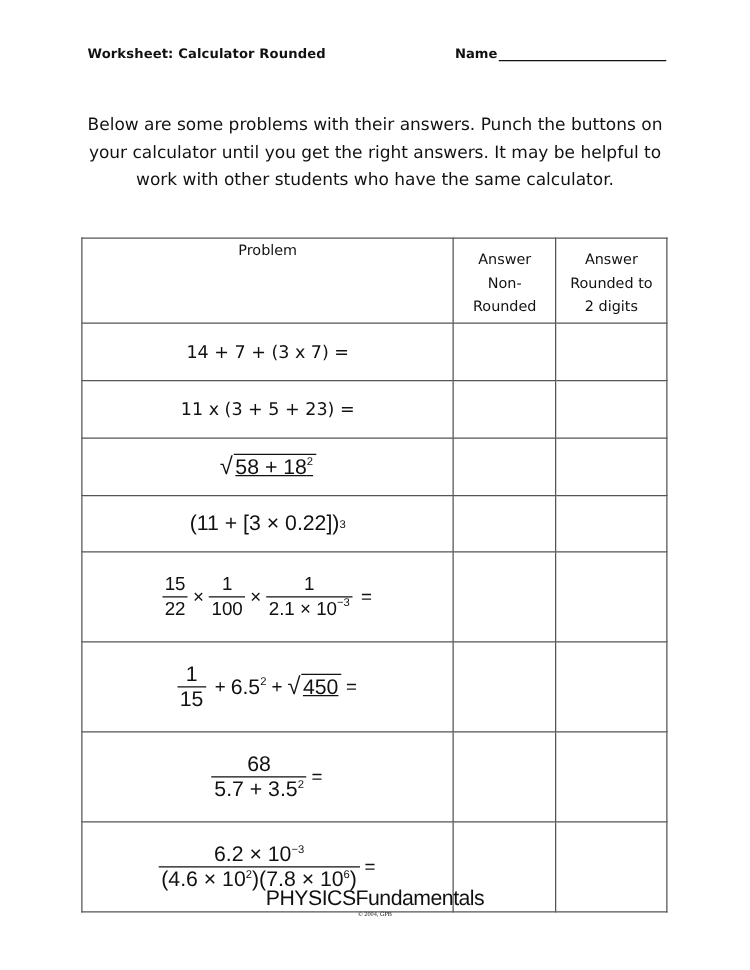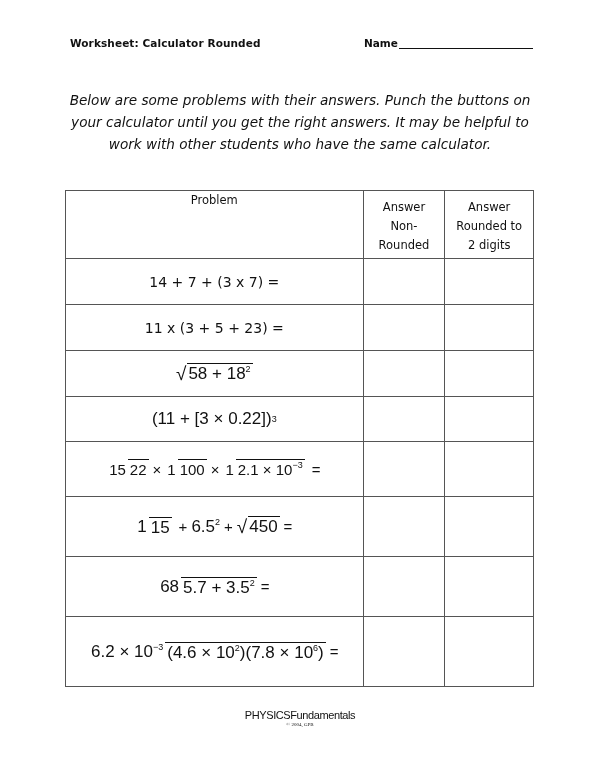--- a/index.html
+++ b/index.html
@@ -2,38 +2,38 @@
 <html><head>
   <meta charset="utf-8">
   <style>
     html, body { margin: 0; padding: 0; background: #ffffff; }
     body { width: 600px; height: 776px; position: relative; overflow: hidden; color: #111; }
     .hand { font-family: "DejaVu Sans", sans-serif; }
     .math { font-family: "Liberation Sans", sans-serif; }
     #header-left { position: absolute; left: 70px; top: 37px; font-size: 10.5px; font-weight: bold; letter-spacing: 0.1px; }
     #header-right { position: absolute; left: 364px; top: 37px; font-size: 10.5px; font-weight: bold; }
     #name-line { display: inline-block; width: 134px; border-bottom: 1px solid #111; height: 11px; vertical-align: bottom; margin-left: 1px; }
-    #intro { position: absolute; left: 62px; top: 89px; width: 476px; text-align: center; font-size: 13.6px; line-height: 22px; font-style: italic; }
+    #intro { position: absolute; left: 62px; top: 89px; width: 476px; text-align: center; font-size: 13.6px; line-height: 22px; }
     #grid { position: absolute; left: 65px; top: 190px; width: 469px; border-collapse: collapse; }
     #grid td, #grid th { border: 1.3px solid #555; padding: 0; vertical-align: middle; text-align: center; }
     #grid th { font-weight: normal; font-size: 11.5px; line-height: 19px; vertical-align: top; padding-top: 0; }
     #grid th.ans { padding-top: 7px; }
     col.c1 { width: 298px; } col.c2 { width: 82px; } col.c3 { width: 89px; }
     .prob { font-size: 14px; }
     .m { font-size: 17px; display: inline-flex; align-items: center; justify-content: center; white-space: nowrap; }
     sup { font-size: 9px; vertical-align: 7px; line-height: 0; }
-    .frac { display: inline-flex; flex-direction: row; align-items: center; margin: 16px 3px; vertical-align: middle; }
+    .frac { display: inline-flex; flex-direction: column; align-items: center; margin: 16px 3px; vertical-align: middle; }
     .frac .num { padding: 0 2px; line-height: 19px; }
     .frac .den { border-top: 1.2px solid #111; padding: 0 2px; line-height: 19px; }
     .op { margin: 0 4px; font-size: 15px; }
     .sqrt { display: inline-flex; align-items: flex-end; }
     .sqrt .rad { font-size: 19px; line-height: 20px; margin-right: 1px; }
-    .sqrt .under { border-top: 1.3px solid #111; padding: 0 2px 0 1px; line-height: 20px; }
+    .sqrt .under { border-top: 1.3px solid #111; padding: 0 2px 0 1px; line-height: 20px; text-decoration: underline; }
     #footer { position: absolute; left: 0; width: 600px; top: 709px; text-align: center; font-family: "Liberation Sans", sans-serif; }
-    #footer-brand { font-size: 11px; letter-spacing: -0.4px; }
+    #footer-brand { font-size: 17px; letter-spacing: -0.4px; }
     #footer-copy { font-size: 5px; font-family: "Liberation Serif", serif; margin-top: 1px; }
     #footer-page { font-size: 10px; font-family: "Liberation Serif", serif; margin-top: -1px; }
   </style>
 </head>
 <body>
 
 <div id="header-left" class="hand">Worksheet: Calculator Rounded</div>
 <div id="header-right" class="hand"><span>Name</span><span id="name-line"></span></div>
 
 <div id="intro" class="hand">Below are some problems with their answers.  Punch the buttons on your calculator until you get the right answers.  It may be helpful to work with other students who have the same calculator.</div>

